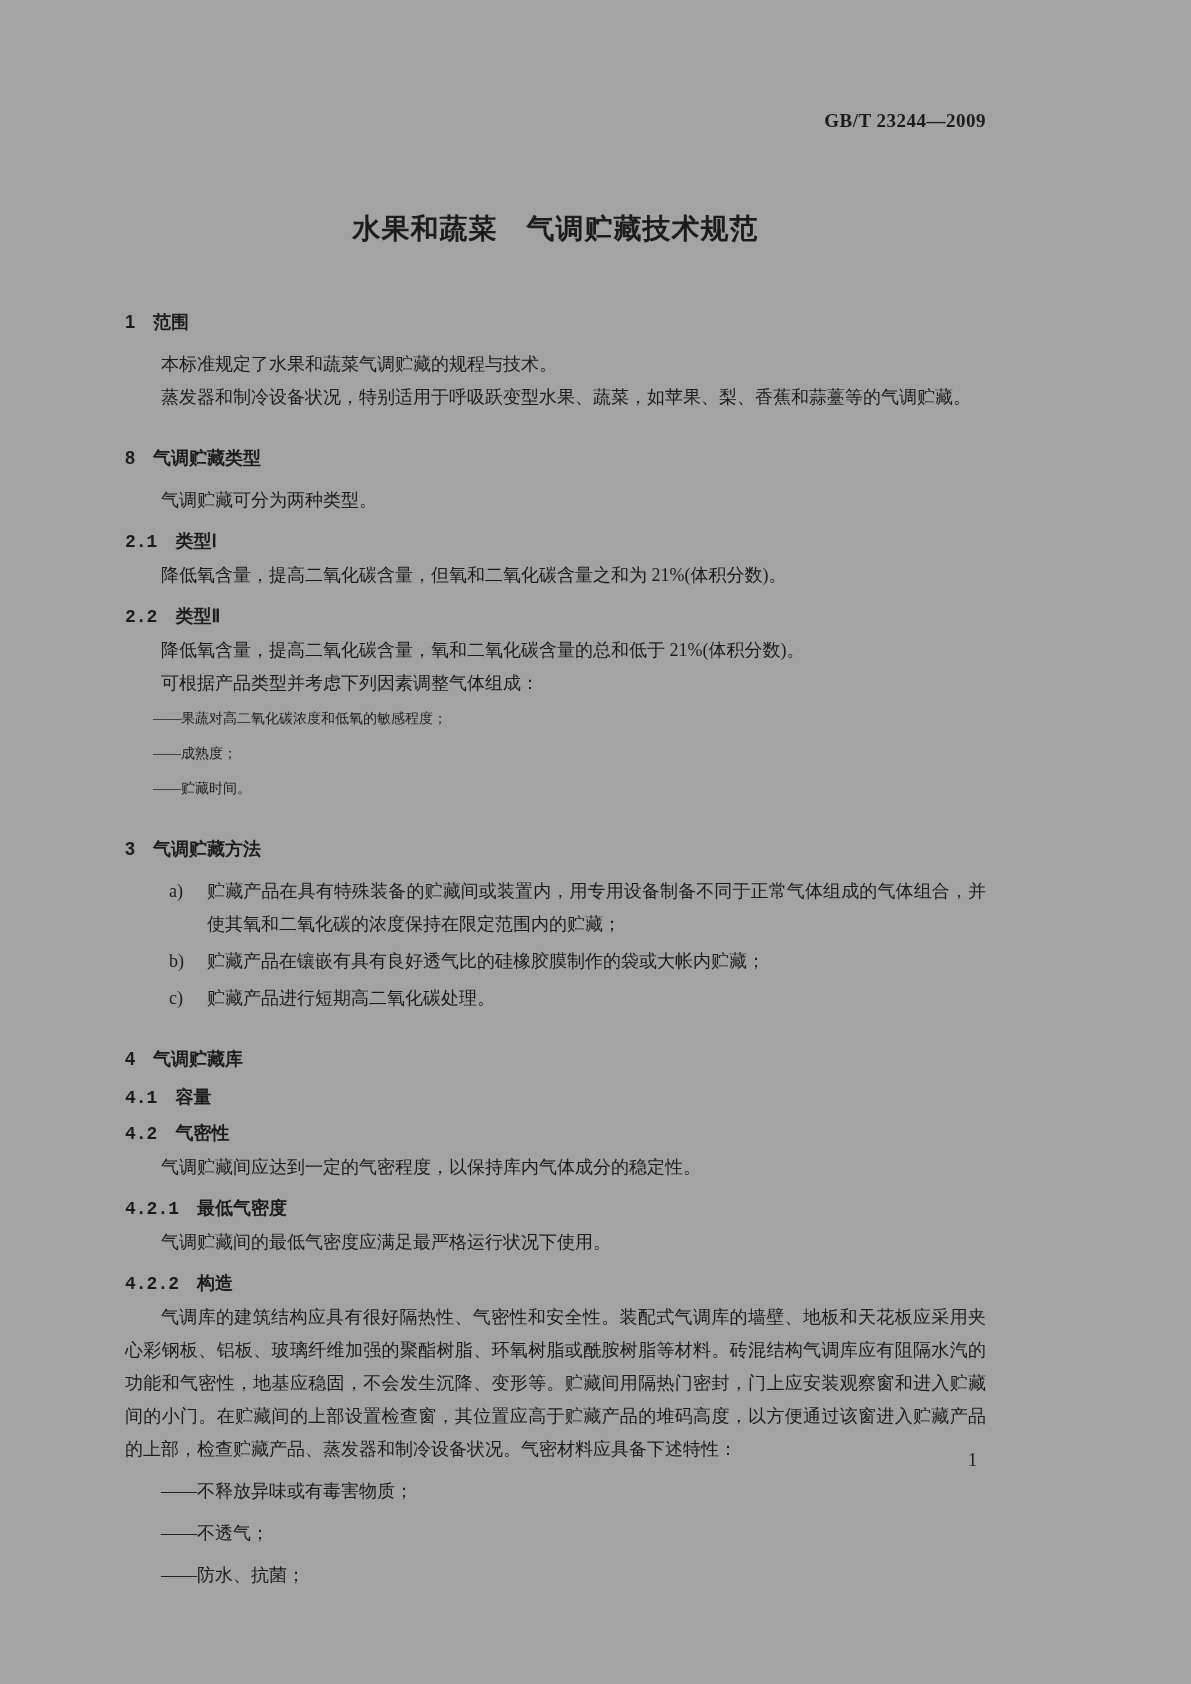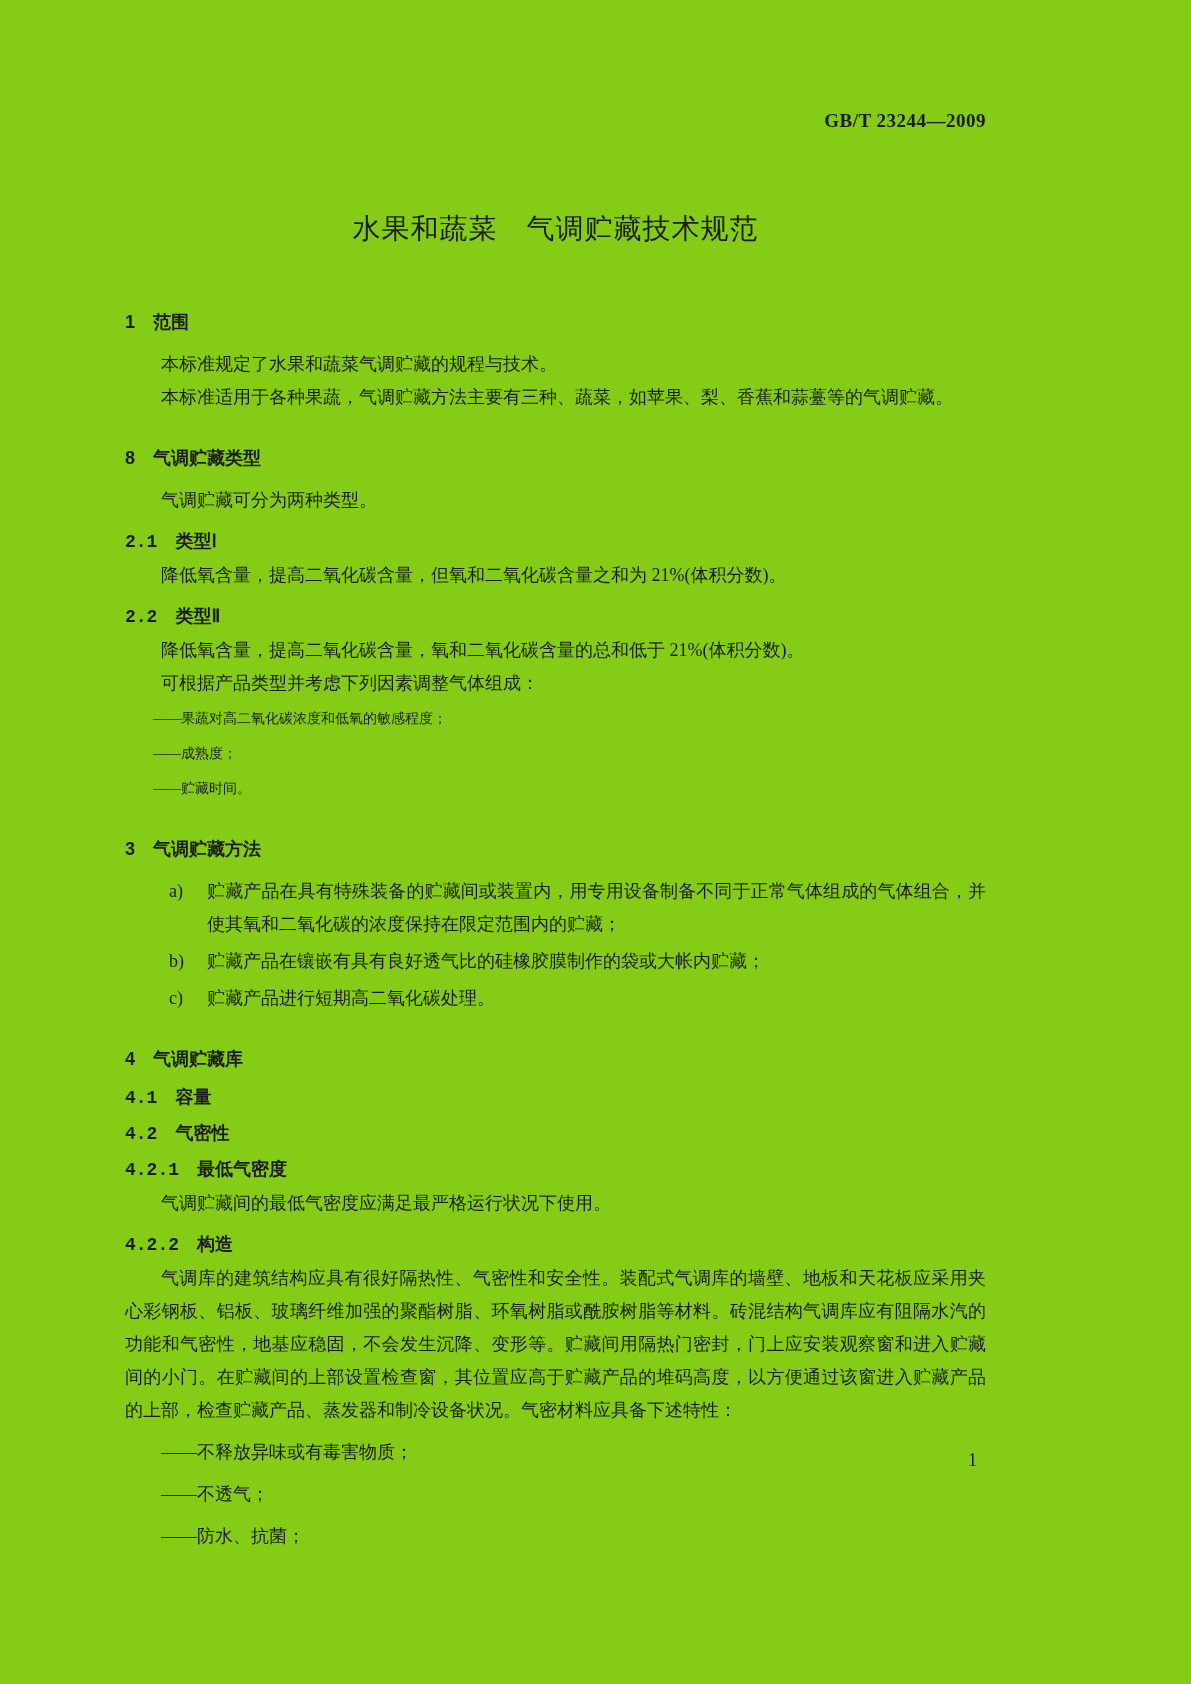--- a/index.html
+++ b/index.html
@@ -1,39 +1,39 @@
 <!DOCTYPE html>
 <html><head>
 <meta charset="utf-8">
 <style>
   html, body { margin: 0; padding: 0; background: #e8e8e8; }
   .page {
     position: relative;
     width: 1191px;
     height: 1684px;
     margin: 0 auto;
-    background: #84cc16;
+    background: #a3a3a3;
     box-sizing: border-box;
     padding: 110px 205px 0 125px;
     color: #1c1c1c;
     font-family: "Liberation Serif", "DejaVu Serif", serif;
     overflow: hidden;
   }
   .doc-code {
     text-align: right;
     font-size: 19px;
     font-weight: 600;
     letter-spacing: 0.5px;
     margin: 0;
     font-family: "Liberation Serif", "DejaVu Serif", serif;
   }
   .doc-title {
     text-align: center;
     font-family: "Liberation Sans", "DejaVu Sans", sans-serif;
-    font-weight: 400;
+    font-weight: 700;
     font-size: 28px;
     letter-spacing: 1px;
     margin: 78px 0 0 0;
   }
   .h1 {
     font-family: "Liberation Sans", "DejaVu Sans", sans-serif;
     font-weight: 700;
     font-size: 18px;
     margin: 32px 0 14px 0;
   }
@@ -88,21 +88,21 @@
 <body>
 
 <div class="page">
 
   <p class="doc-code">GB/T 23244—2009</p>
 
   <p class="doc-title">水果和蔬菜　气调贮藏技术规范</p>
 
   <p class="h1 first">1　范围</p>
   <p class="para">本标准规定了水果和蔬菜气调贮藏的规程与技术。</p>
-  <p class="para">本标准适用于各种果蔬，气调贮藏方法主要有三种、蔬菜，如苹果、梨、香蕉和蒜薹等的气调贮藏。</p>
+  <p class="para">蒸发器和制冷设备状况，特别适用于呼吸跃变型水果、蔬菜，如苹果、梨、香蕉和蒜薹等的气调贮藏。</p>
 
   <p class="h1">8　气调贮藏类型</p>
   <p class="para">气调贮藏可分为两种类型。</p>
 
   <p class="h2">2.1　类型Ⅰ</p>
   <p class="para">降低氧含量，提高二氧化碳含量，但氧和二氧化碳含量之和为 21%(体积分数)。</p>
 
   <p class="h2">2.2　类型Ⅱ</p>
   <p class="para">降低氧含量，提高二氧化碳含量，氧和二氧化碳含量的总和低于 21%(体积分数)。</p>
   <p class="para">可根据产品类型并考虑下列因素调整气体组成：</p>
@@ -120,20 +120,21 @@
   </p>
   <p class="list-item">
     <span class="li-label">c)</span><span class="li-text">贮藏产品进行短期高二氧化碳处理。</span>
   </p>
 
   <p class="h1">4　气调贮藏库</p>
 
   <p class="h2">4.1　容量</p>
 
   <p class="h2">4.2　气密性</p>
+  <p class="para">气调贮藏间应达到一定的气密程度，以保持库内气体成分的稳定性。</p>
 
   <p class="h2">4.2.1　最低气密度</p>
   <p class="para">气调贮藏间的最低气密度应满足最严格运行状况下使用。</p>
 
   <p class="h2">4.2.2　构造</p>
   <p class="para">气调库的建筑结构应具有很好隔热性、气密性和安全性。装配式气调库的墙壁、地板和天花板应采用夹心彩钢板、铝板、玻璃纤维加强的聚酯树脂、环氧树脂或酰胺树脂等材料。砖混结构气调库应有阻隔水汽的功能和气密性，地基应稳固，不会发生沉降、变形等。贮藏间用隔热门密封，门上应安装观察窗和进入贮藏间的小门。在贮藏间的上部设置检查窗，其位置应高于贮藏产品的堆码高度，以方便通过该窗进入贮藏产品的上部，检查贮藏产品、蒸发器和制冷设备状况。气密材料应具备下述特性：</p>
 
   <p class="dash-loose">——不释放异味或有毒害物质；</p>
   <p class="dash-loose">——不透气；</p>
   <p class="dash-loose">——防水、抗菌；</p>

